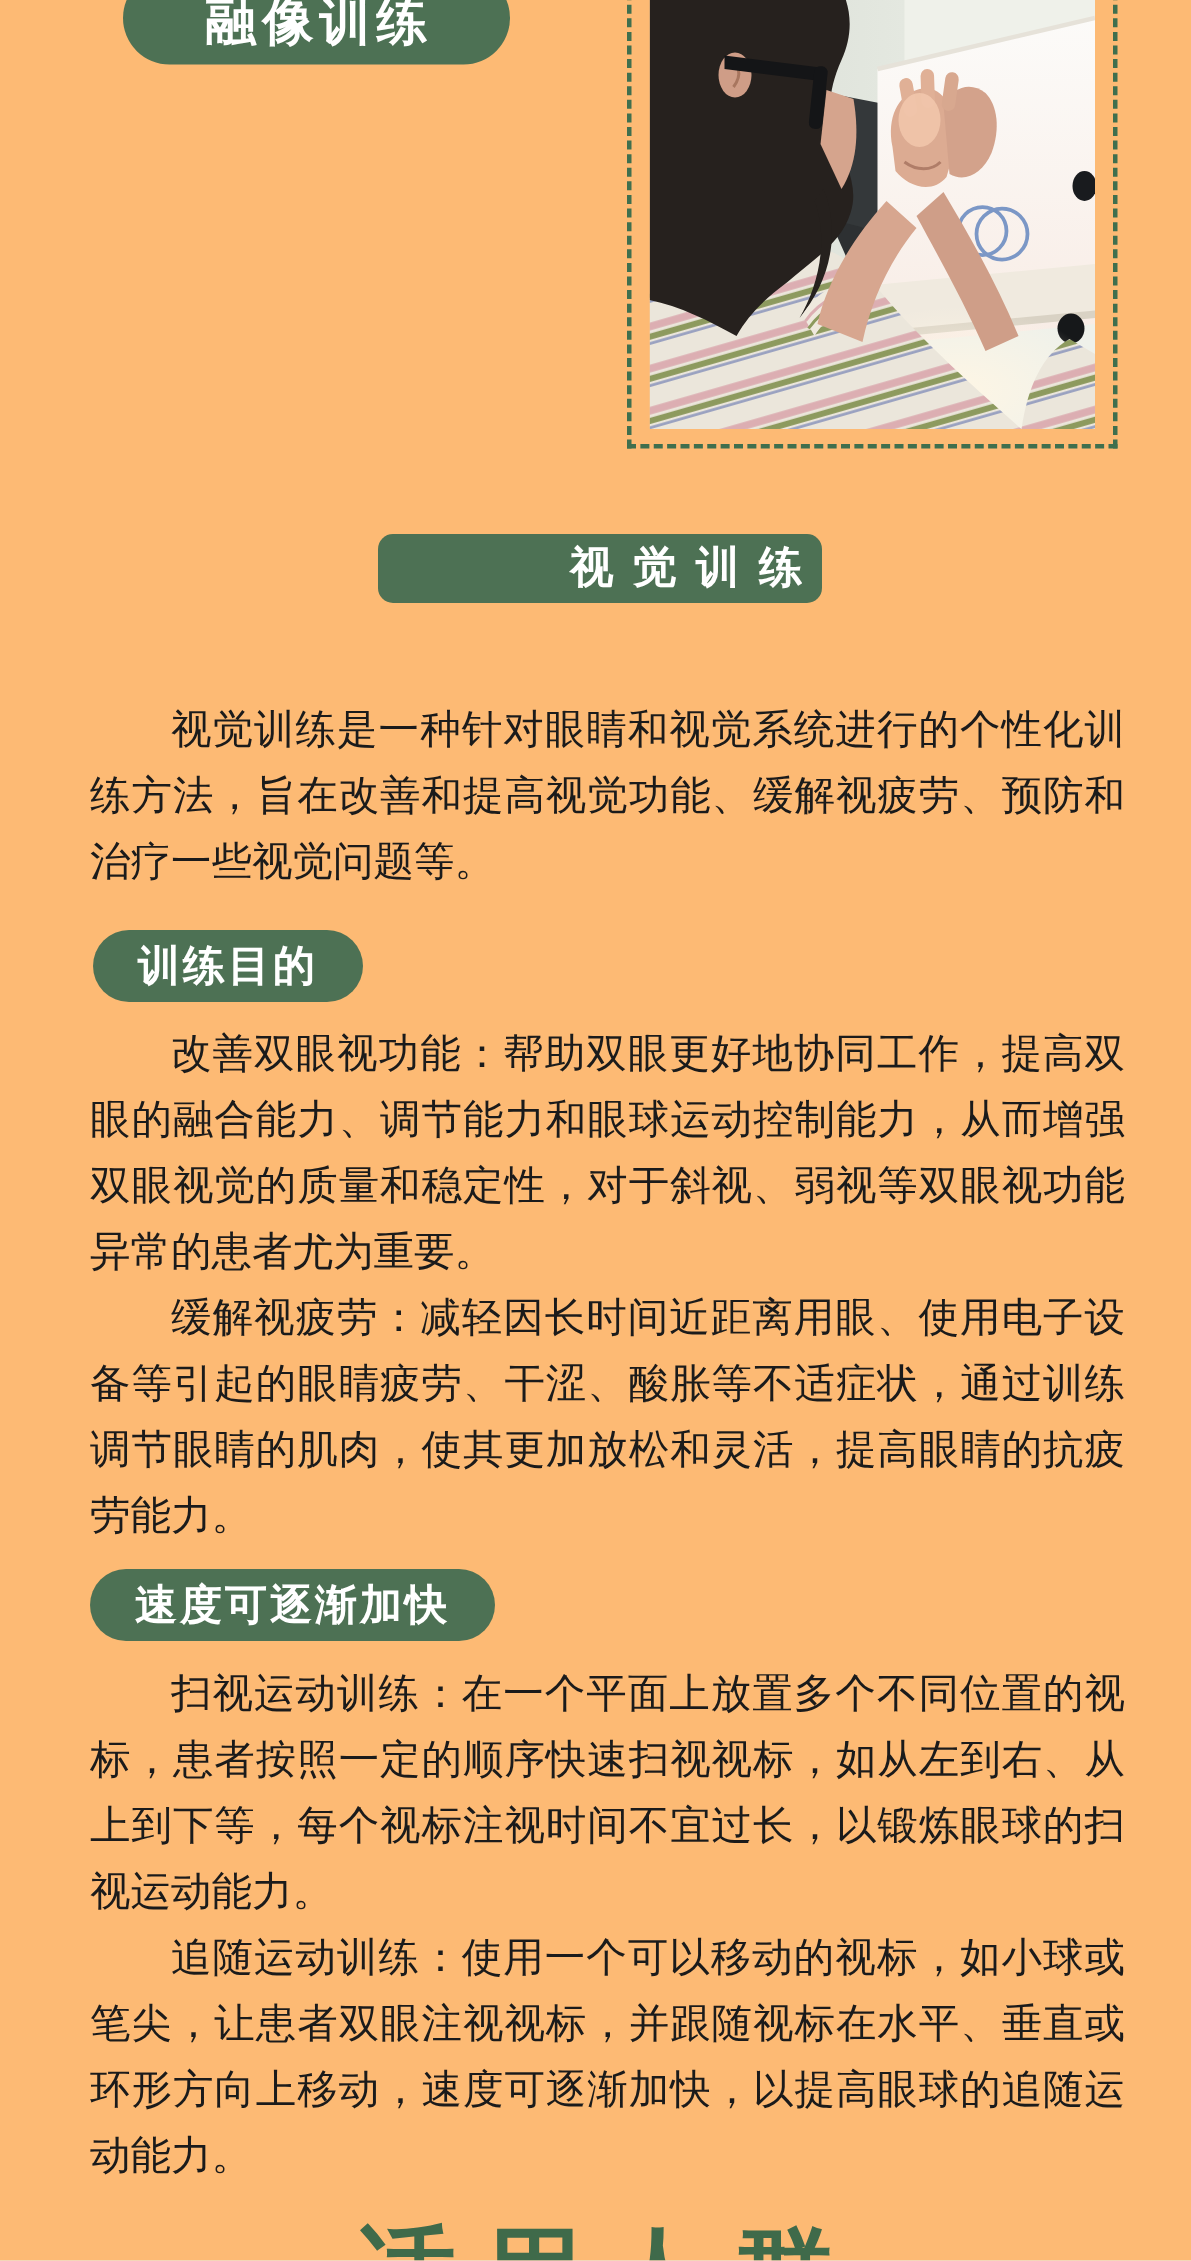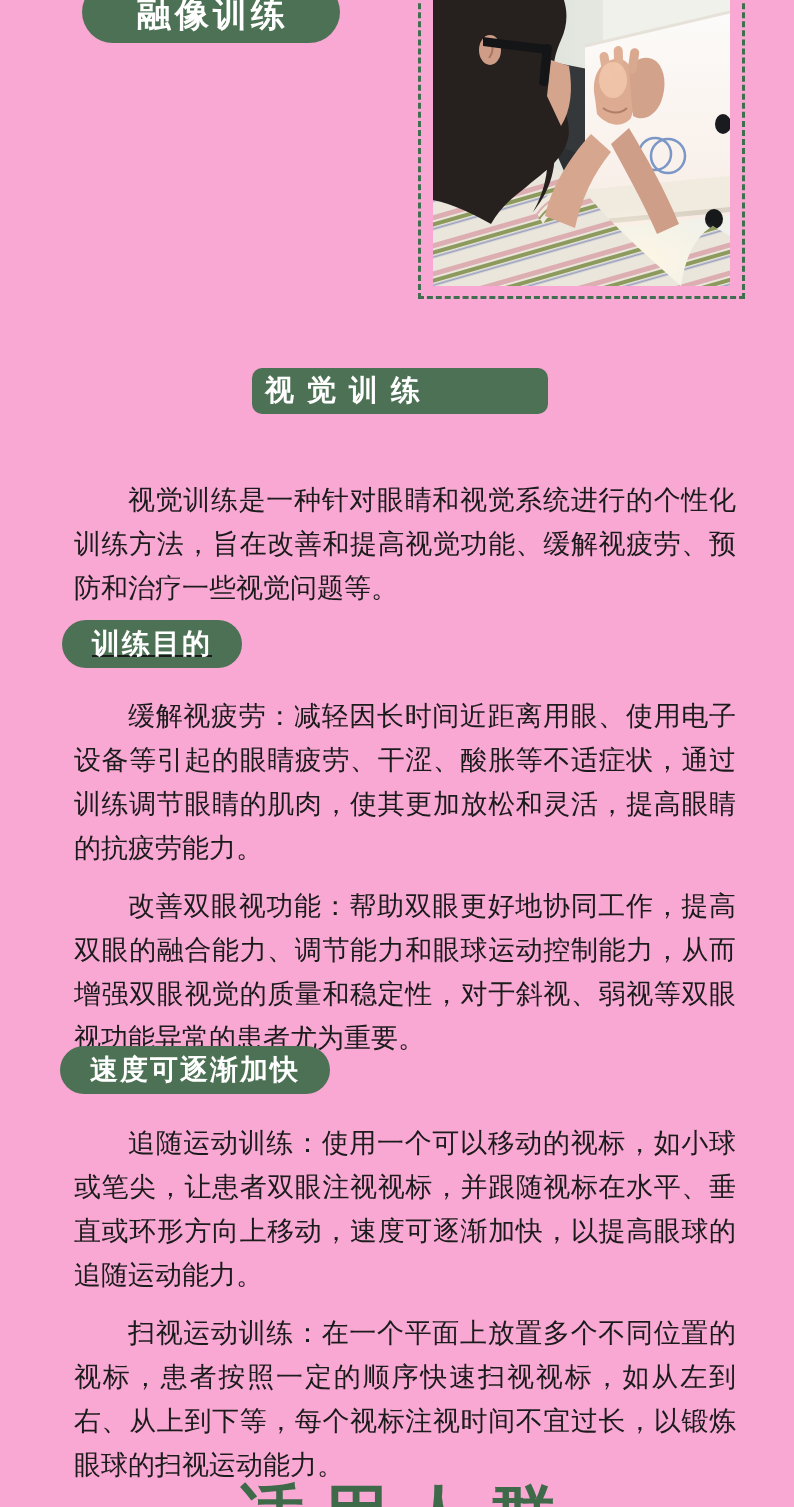--- a/index.html
+++ b/index.html
@@ -1,20 +1,20 @@
 <!DOCTYPE html>
 <html><head>
 <meta charset="utf-8">
 <style>
   html,body{margin:0;padding:0;background:#ececeb;}
   .page{
     position:relative;
     width:794px;height:1507px;
     margin:0 auto;
-    background:#f9a8d4;
+    background:#fdba74;
     overflow:hidden;
     font-family:"Liberation Sans", sans-serif;
     color:#1b1b1b;
   }
   
   .fusion-badge{
     position:absolute;left:82px;top:-19px;width:258px;height:62px;
     background:#4d7154;border-radius:31px;
     display:flex;align-items:center;justify-content:center;
   }
@@ -34,46 +34,46 @@
     border:3px dashed #3f6f4e;
     box-sizing:border-box;
   }
   .photo{
     position:absolute;left:433px;top:-22px;width:297px;height:308px;
     overflow:hidden;
   }
   .photo svg{display:block;}
   
   .section-title{
-    position:absolute;left:252px;top:368px;width:296px;height:46px;
+    position:absolute;left:252px;top:356px;width:296px;height:46px;
     background:#4d7154;border-radius:10px;
-    display:flex;align-items:center;justify-content:flex-start;
+    display:flex;align-items:center;justify-content:flex-end;
   }
   .section-title span{
     color:#ffffff;font-size:29px;font-weight:600;
     letter-spacing:13px;padding-left:13px;
   }
   
   .wide{
     position:absolute;left:60px;width:690px;
     font-size:27px;line-height:44px;font-weight:500;
     text-align:justify;
   }
-  .wide p{margin:14px;text-indent:54px;}
+  .wide p{margin:0;text-indent:54px;}
   .intro{top:464px;}
   .purpose-paras{top:680px;}
   .eye-paras{top:1107px;}
   
   .pill{
     position:absolute;height:48px;background:#4d7154;border-radius:24px;
     display:flex;align-items:center;justify-content:center;
     padding:0 30px;
   }
   .pill span{color:#ffffff;font-size:28px;font-weight:600;letter-spacing:2px;}
-  .pill-purpose{left:62px;top:620px;min-width:108px;text-decoration:underline;}
+  .pill-purpose{left:62px;top:620px;min-width:108px;}
   .pill-eye{left:60px;top:1046px;min-width:155px;}
   
   .footer-title{
     position:absolute;left:0;top:1482px;width:794px;
     text-align:center;color:#3f6a4a;
     font-size:66px;line-height:66px;font-weight:900;
     letter-spacing:18px;padding-left:18px;box-sizing:border-box;
   }
 </style>
 </head>
@@ -190,28 +190,28 @@
 
   <div class="wide intro">
     <p>视觉训练是一种针对眼睛和视觉系统进行的个性化训练方法，旨在改善和提高视觉功能、缓解视疲劳、预防和治疗一些视觉问题等。</p>
   </div>
 
   <div class="pill pill-purpose">
     <span>训练目的</span>
   </div>
 
   <div class="wide purpose-paras">
+    <p>改善双眼视功能：帮助双眼更好地协同工作，提高双眼的融合能力、调节能力和眼球运动控制能力，从而增强双眼视觉的质量和稳定性，对于斜视、弱视等双眼视功能异常的患者尤为重要。</p>
     <p>缓解视疲劳：减轻因长时间近距离用眼、使用电子设备等引起的眼睛疲劳、干涩、酸胀等不适症状，通过训练调节眼睛的肌肉，使其更加放松和灵活，提高眼睛的抗疲劳能力。</p>
-    <p>改善双眼视功能：帮助双眼更好地协同工作，提高双眼的融合能力、调节能力和眼球运动控制能力，从而增强双眼视觉的质量和稳定性，对于斜视、弱视等双眼视功能异常的患者尤为重要。</p>
   </div>
 
   <div class="pill pill-eye">
     <span>速度可逐渐加快</span>
   </div>
 
   <div class="wide eye-paras">
+    <p>扫视运动训练：在一个平面上放置多个不同位置的视标，患者按照一定的顺序快速扫视视标，如从左到右、从上到下等，每个视标注视时间不宜过长，以锻炼眼球的扫视运动能力。</p>
     <p>追随运动训练：使用一个可以移动的视标，如小球或笔尖，让患者双眼注视视标，并跟随视标在水平、垂直或环形方向上移动，速度可逐渐加快，以提高眼球的追随运动能力。</p>
-    <p>扫视运动训练：在一个平面上放置多个不同位置的视标，患者按照一定的顺序快速扫视视标，如从左到右、从上到下等，每个视标注视时间不宜过长，以锻炼眼球的扫视运动能力。</p>
   </div>
 
   <div class="footer-title">适用人群</div>
 
 </div>
 
 </body></html>

